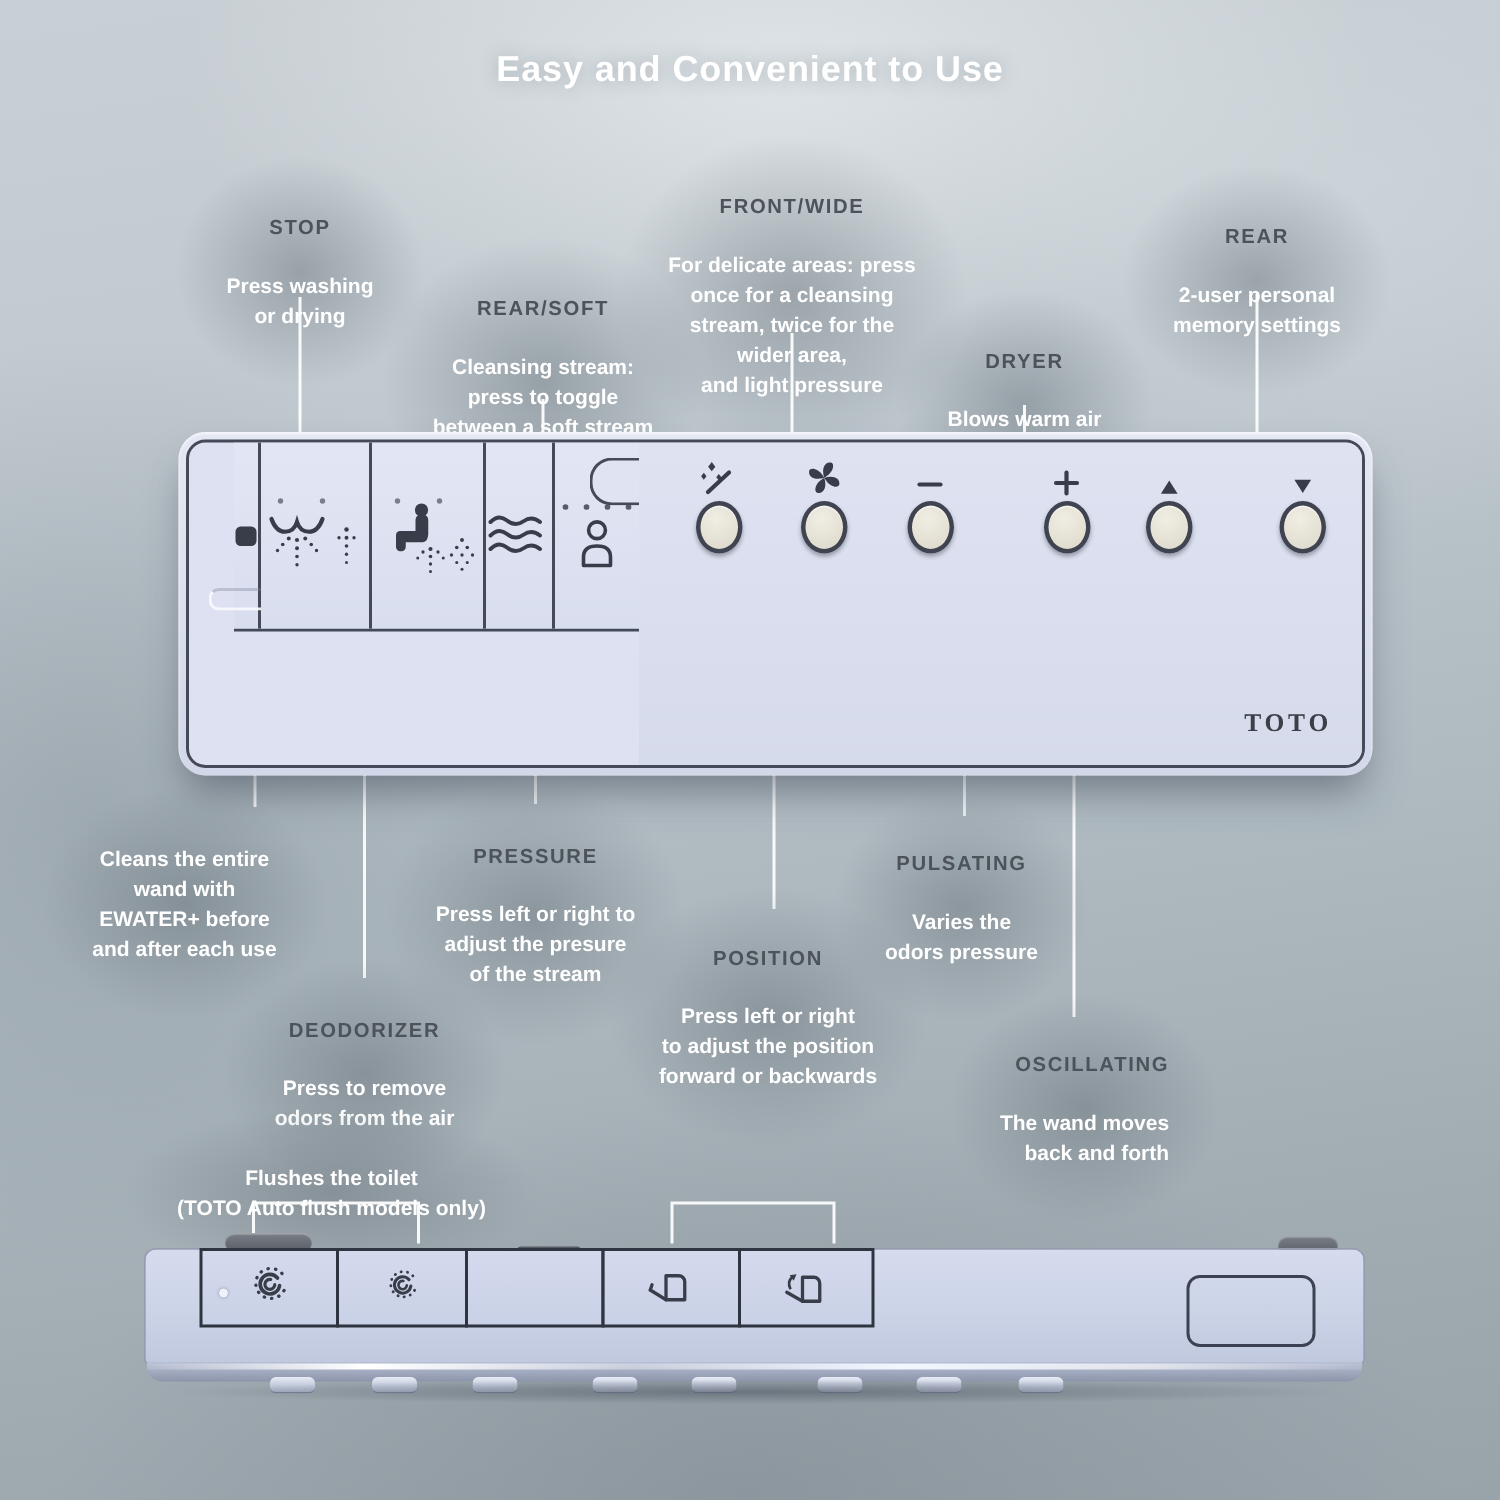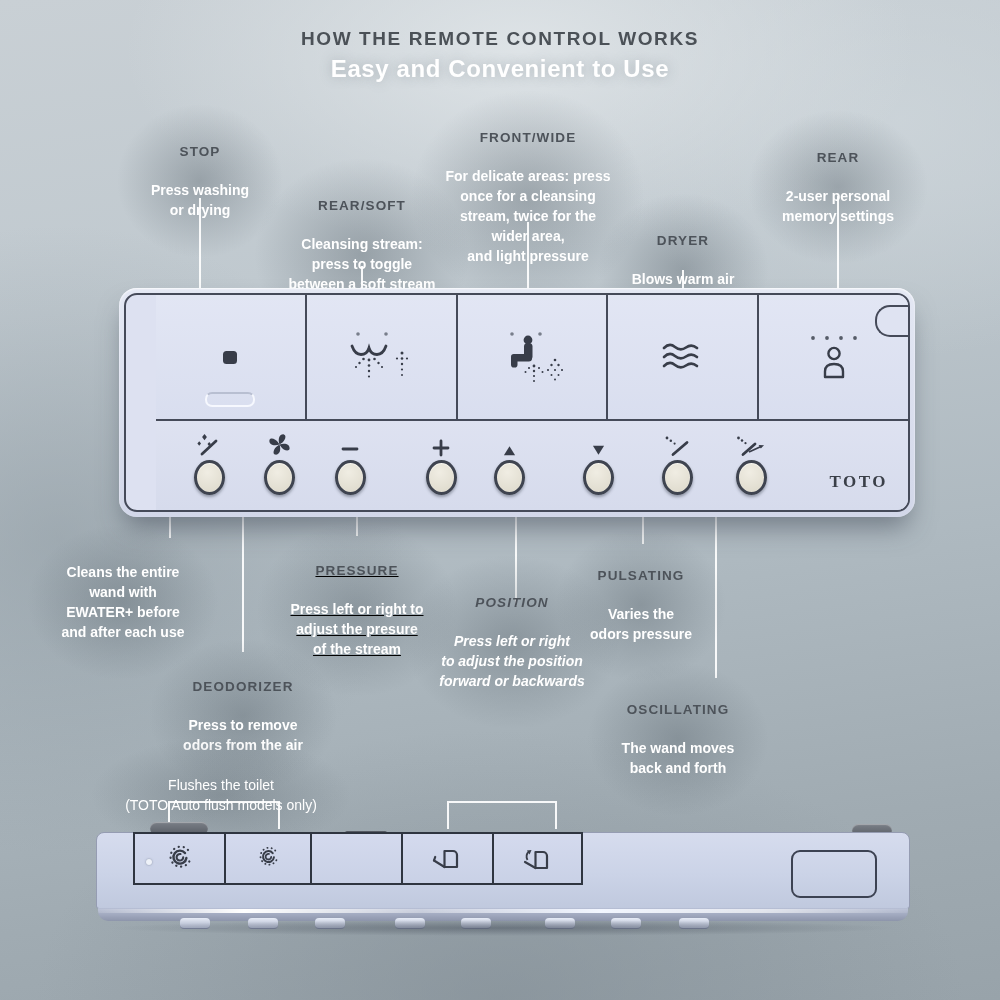--- a/index.html
+++ b/index.html
@@ -16,30 +16,30 @@
   .title-wrap{position:absolute; left:0; top:28px; width:1000px; text-align:center;}
   .title{font-size:19px; font-weight:bold; letter-spacing:1.6px; color:#4b5157;}
   .subtitle{margin-top:5px; font-size:24px; font-weight:600; letter-spacing:.6px; color:#ffffff;
     text-shadow:0 0 12px rgba(90,100,108,.35);}
   
   .anno{position:absolute; transform:translateX(-50%); text-align:center; white-space:pre-line;}
   .anno::before{content:""; position:absolute; inset:-20px -34px; z-index:-1; border-radius:50%;
     background:radial-gradient(closest-side, rgba(93,104,112,.42), rgba(93,104,112,0));}
   .anno .h{font-size:13.5px; font-weight:bold; letter-spacing:1.1px; color:#4d535a; line-height:20px; white-space:pre-line;}
   .anno .b{font-size:14px; font-weight:600; color:#ffffff; line-height:20px; white-space:pre-line;}
-  .anno .b.solo{font-weight:normal;}
+  .anno .b.solo{font-weight:bold;}
   
   .vline{position:absolute; width:2px; background:rgba(255,255,255,.92);}
   .bracket{position:absolute; border:2px solid rgba(255,255,255,.92); border-bottom:none;}
   
   .remote{position:absolute; left:119px; top:288px; width:796px; height:229px;
     background:linear-gradient(180deg,#e4e8f4,#d2d7e9); border-radius:18px; padding:5px; box-sizing:border-box;
     box-shadow:0 16px 26px -6px rgba(56,63,77,.5), inset 0 1px 2px rgba(255,255,255,.85);}
   .panel{position:relative; height:100%; border:2.5px solid #454a59; border-radius:13px; overflow:hidden;
-    background:#dde1f1; display:flex; flex-direction:column; box-sizing:border-box;padding-left:30px;}
+    background:#dde1f1; display:flex; flex-direction:row; box-sizing:border-box;padding-left:30px;}
   .toprow{display:flex; height:124px; border-bottom:2px solid #454a59;}
   .cell{position:relative; flex:1; display:flex; align-items:center; justify-content:center;
     background:linear-gradient(180deg,#e2e6f4,#d9deef); border-right:2px solid #454a59;}
   .cell:last-child{border-right:none;}
   .cell .bicon{display:flex; align-items:center; justify-content:center;}
   .indent{position:absolute; bottom:12px; left:50%; transform:translateX(-50%); width:46px; height:11px;
     border-radius:7px; border:2px solid rgba(249,251,255,.9); border-top-color:rgba(122,130,152,.35);}
   .notch{position:absolute; right:-3px; top:10px; width:34px; height:28px; background:#dfe3f2;
     border:2.5px solid #454a59; border-right:none; border-radius:15px 0 0 15px;}
   .strip{position:relative; flex:1; background:linear-gradient(180deg,#dee2f1,#d6dbec);}
@@ -74,21 +74,20 @@
   .foot{position:absolute; top:90px; width:30px; height:10px; border-radius:4px; transform:translateX(-50%);
     background:linear-gradient(180deg,#e7ecf7,#a8b0c5); border-bottom:1px solid #79819a;}
   .rot{transform:rotate(-90deg);}
 </style>
 </head>
 <body>
 
 <div class="stage">
 
   <div class="title-wrap">
-    <div class="title">HOW THE REMOTE CONTROL WORKS</div>
     <div class="subtitle">Easy and Convenient to Use</div>
   </div>
 
   <div class="anno" style="left:200px; top:124px;">
     <div class="h">STOP</div>
     <div class="b">Press washing
 or drying</div>
   </div>
   <div class="anno" style="left:362px; top:178px;">
     <div class="h">REAR/SOFT</div>
@@ -322,43 +321,43 @@
       </div>
     </div>
   </div>
 
   <div class="anno" style="left:123px; top:544px;">
     <div class="b">Cleans the entire
 wand with
 EWATER+ before
 and after each use</div>
   </div>
-  <div class="anno" style="left:357px; top:543px;text-decoration:underline;">
+  <div class="anno" style="left:357px; top:543px;">
     <div class="h">PRESSURE</div>
     <div class="b">Press left or right to
 adjust the presure
 of the stream</div>
   </div>
   <div class="anno" style="left:243px; top:659px;">
     <div class="h">DEODORIZER</div>
     <div class="b">Press to remove
 odors from the air</div>
   </div>
-  <div class="anno" style="left:512px; top:575px;font-style:italic;">
+  <div class="anno" style="left:512px; top:611px;">
     <div class="h">POSITION</div>
     <div class="b">Press left or right
 to adjust the position
 forward or backwards</div>
   </div>
   <div class="anno" style="left:641px; top:548px;">
     <div class="h">PULSATING</div>
     <div class="b">Varies the
 odors pressure</div>
   </div>
-  <div class="anno" style="left:678px; top:682px;">
+  <div class="anno" style="left:723px; top:682px;text-align:right;">
     <div class="h">OSCILLATING</div>
     <div class="b">The wand moves
 back and forth</div>
   </div>
 
   <div class="anno" style="left:221px; top:757px;">
     <div class="b solo">Flushes the toilet
 (TOTO Auto flush models only)</div>
   </div>
   <div class="bracket" style="left:168px; top:801px; width:108px; height:26px;"></div>

